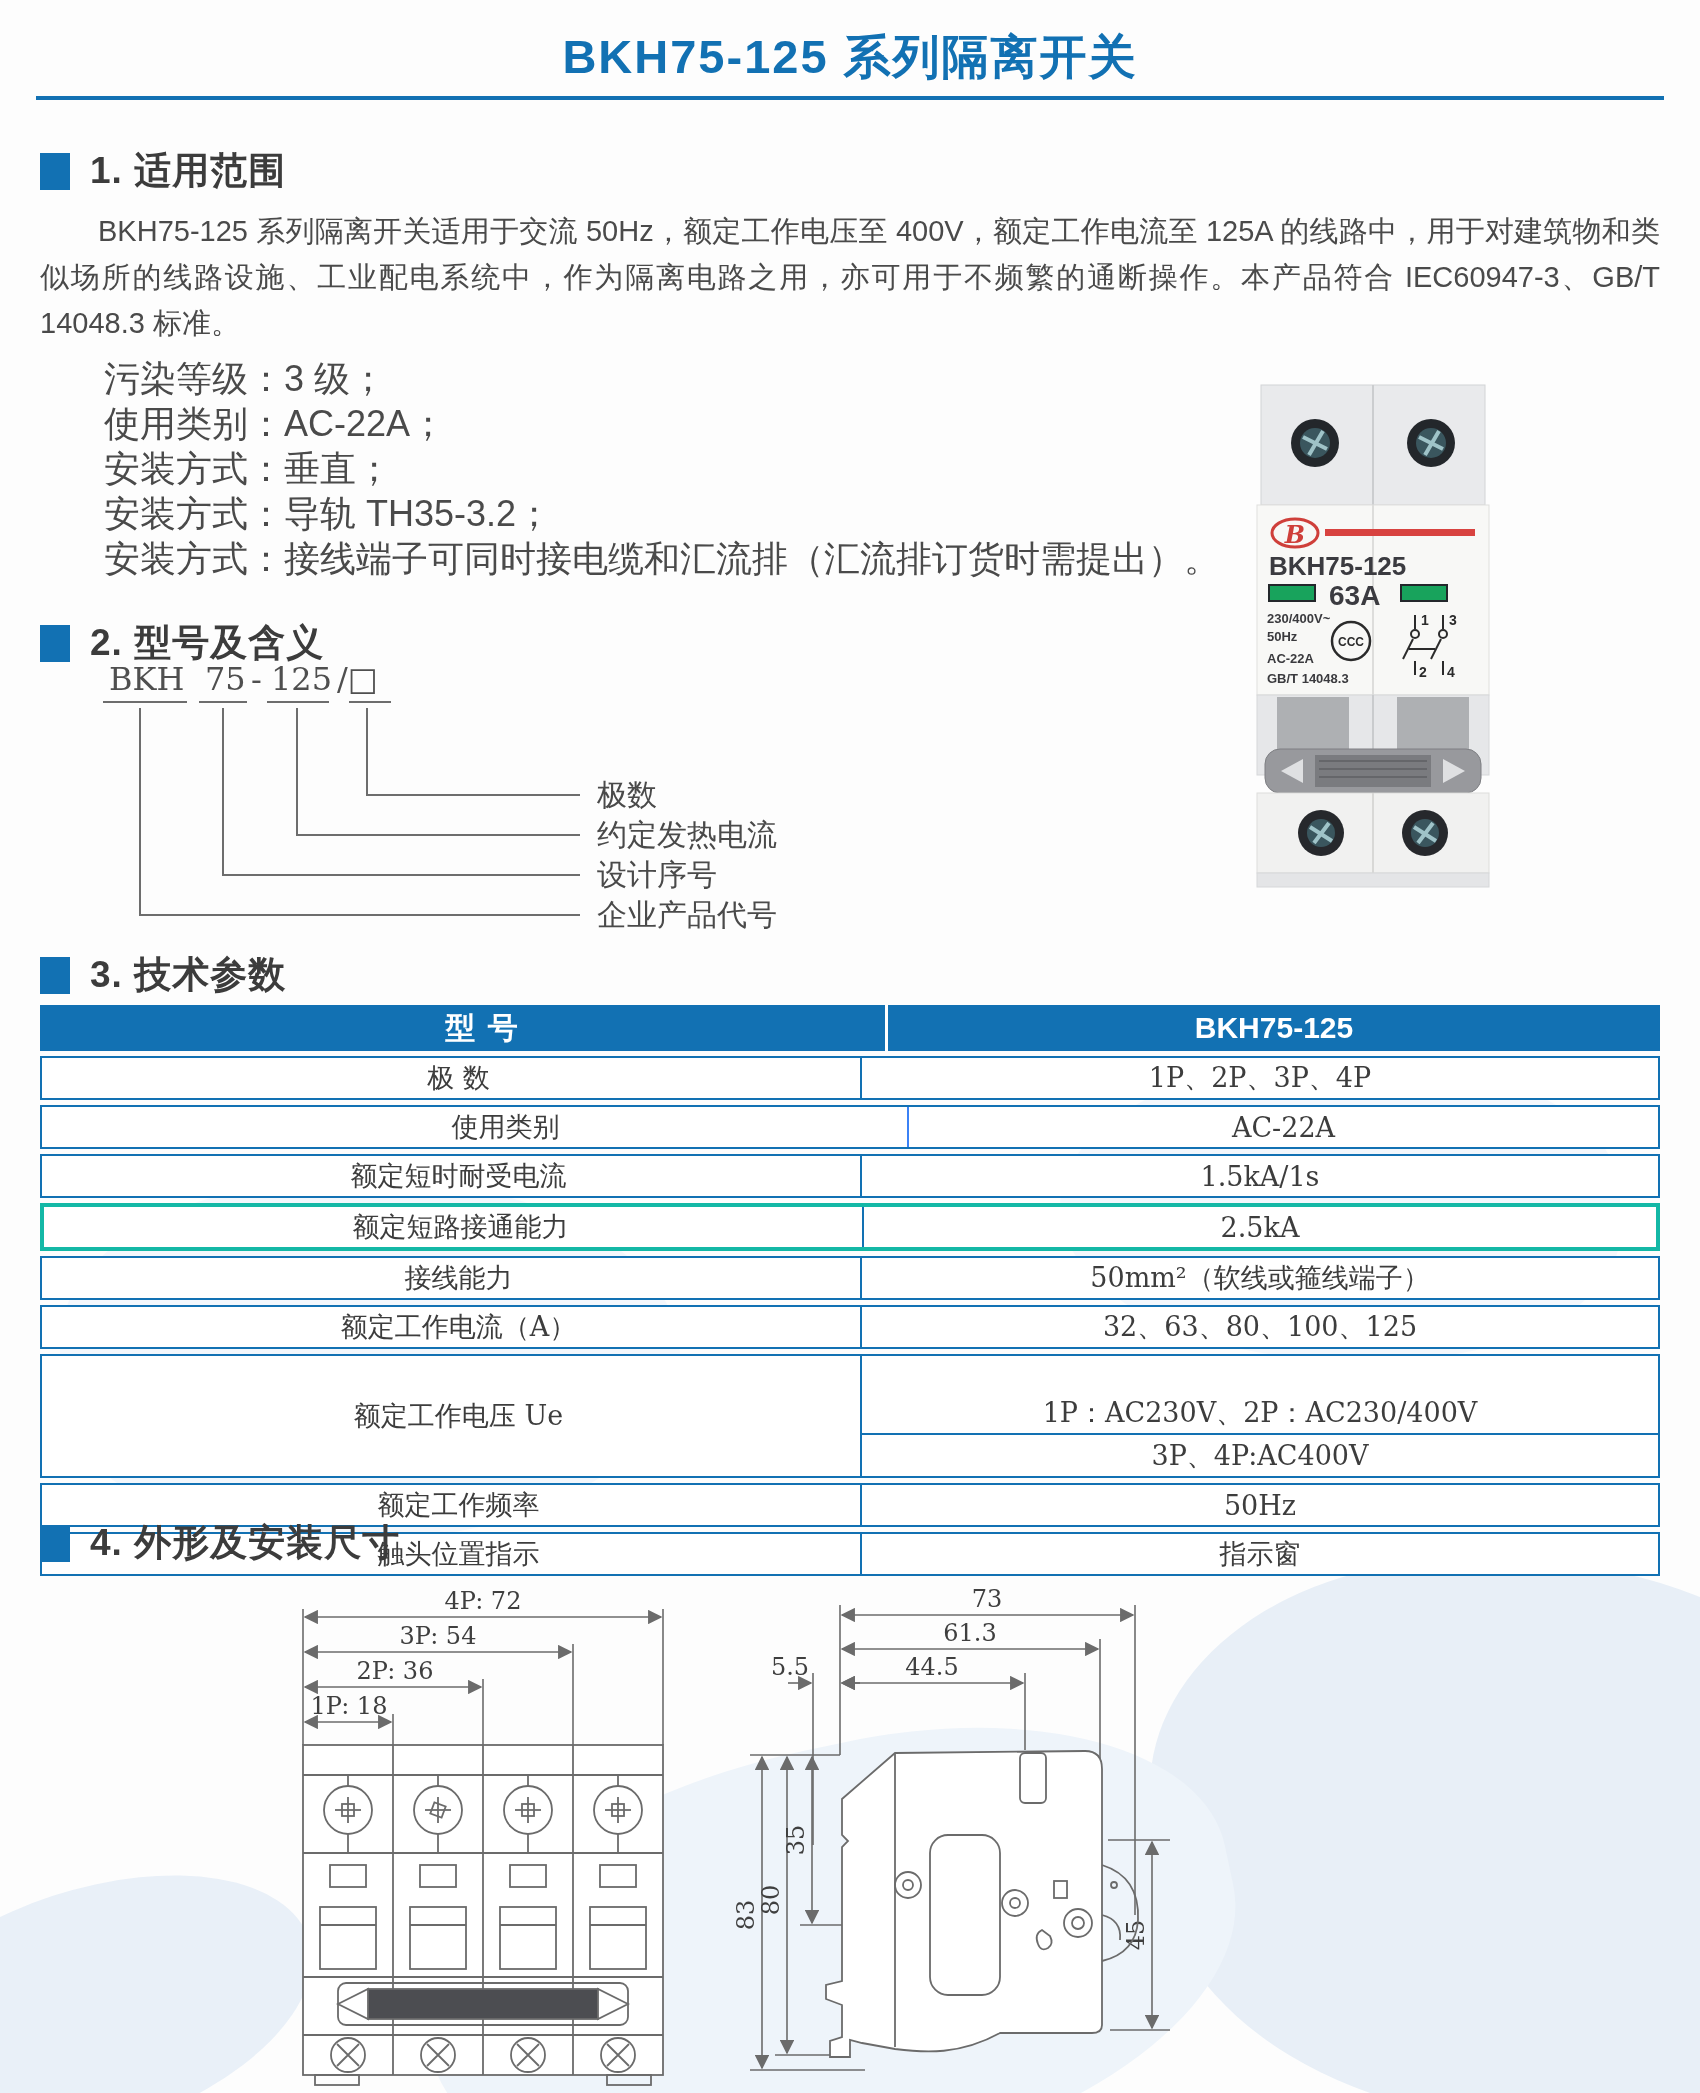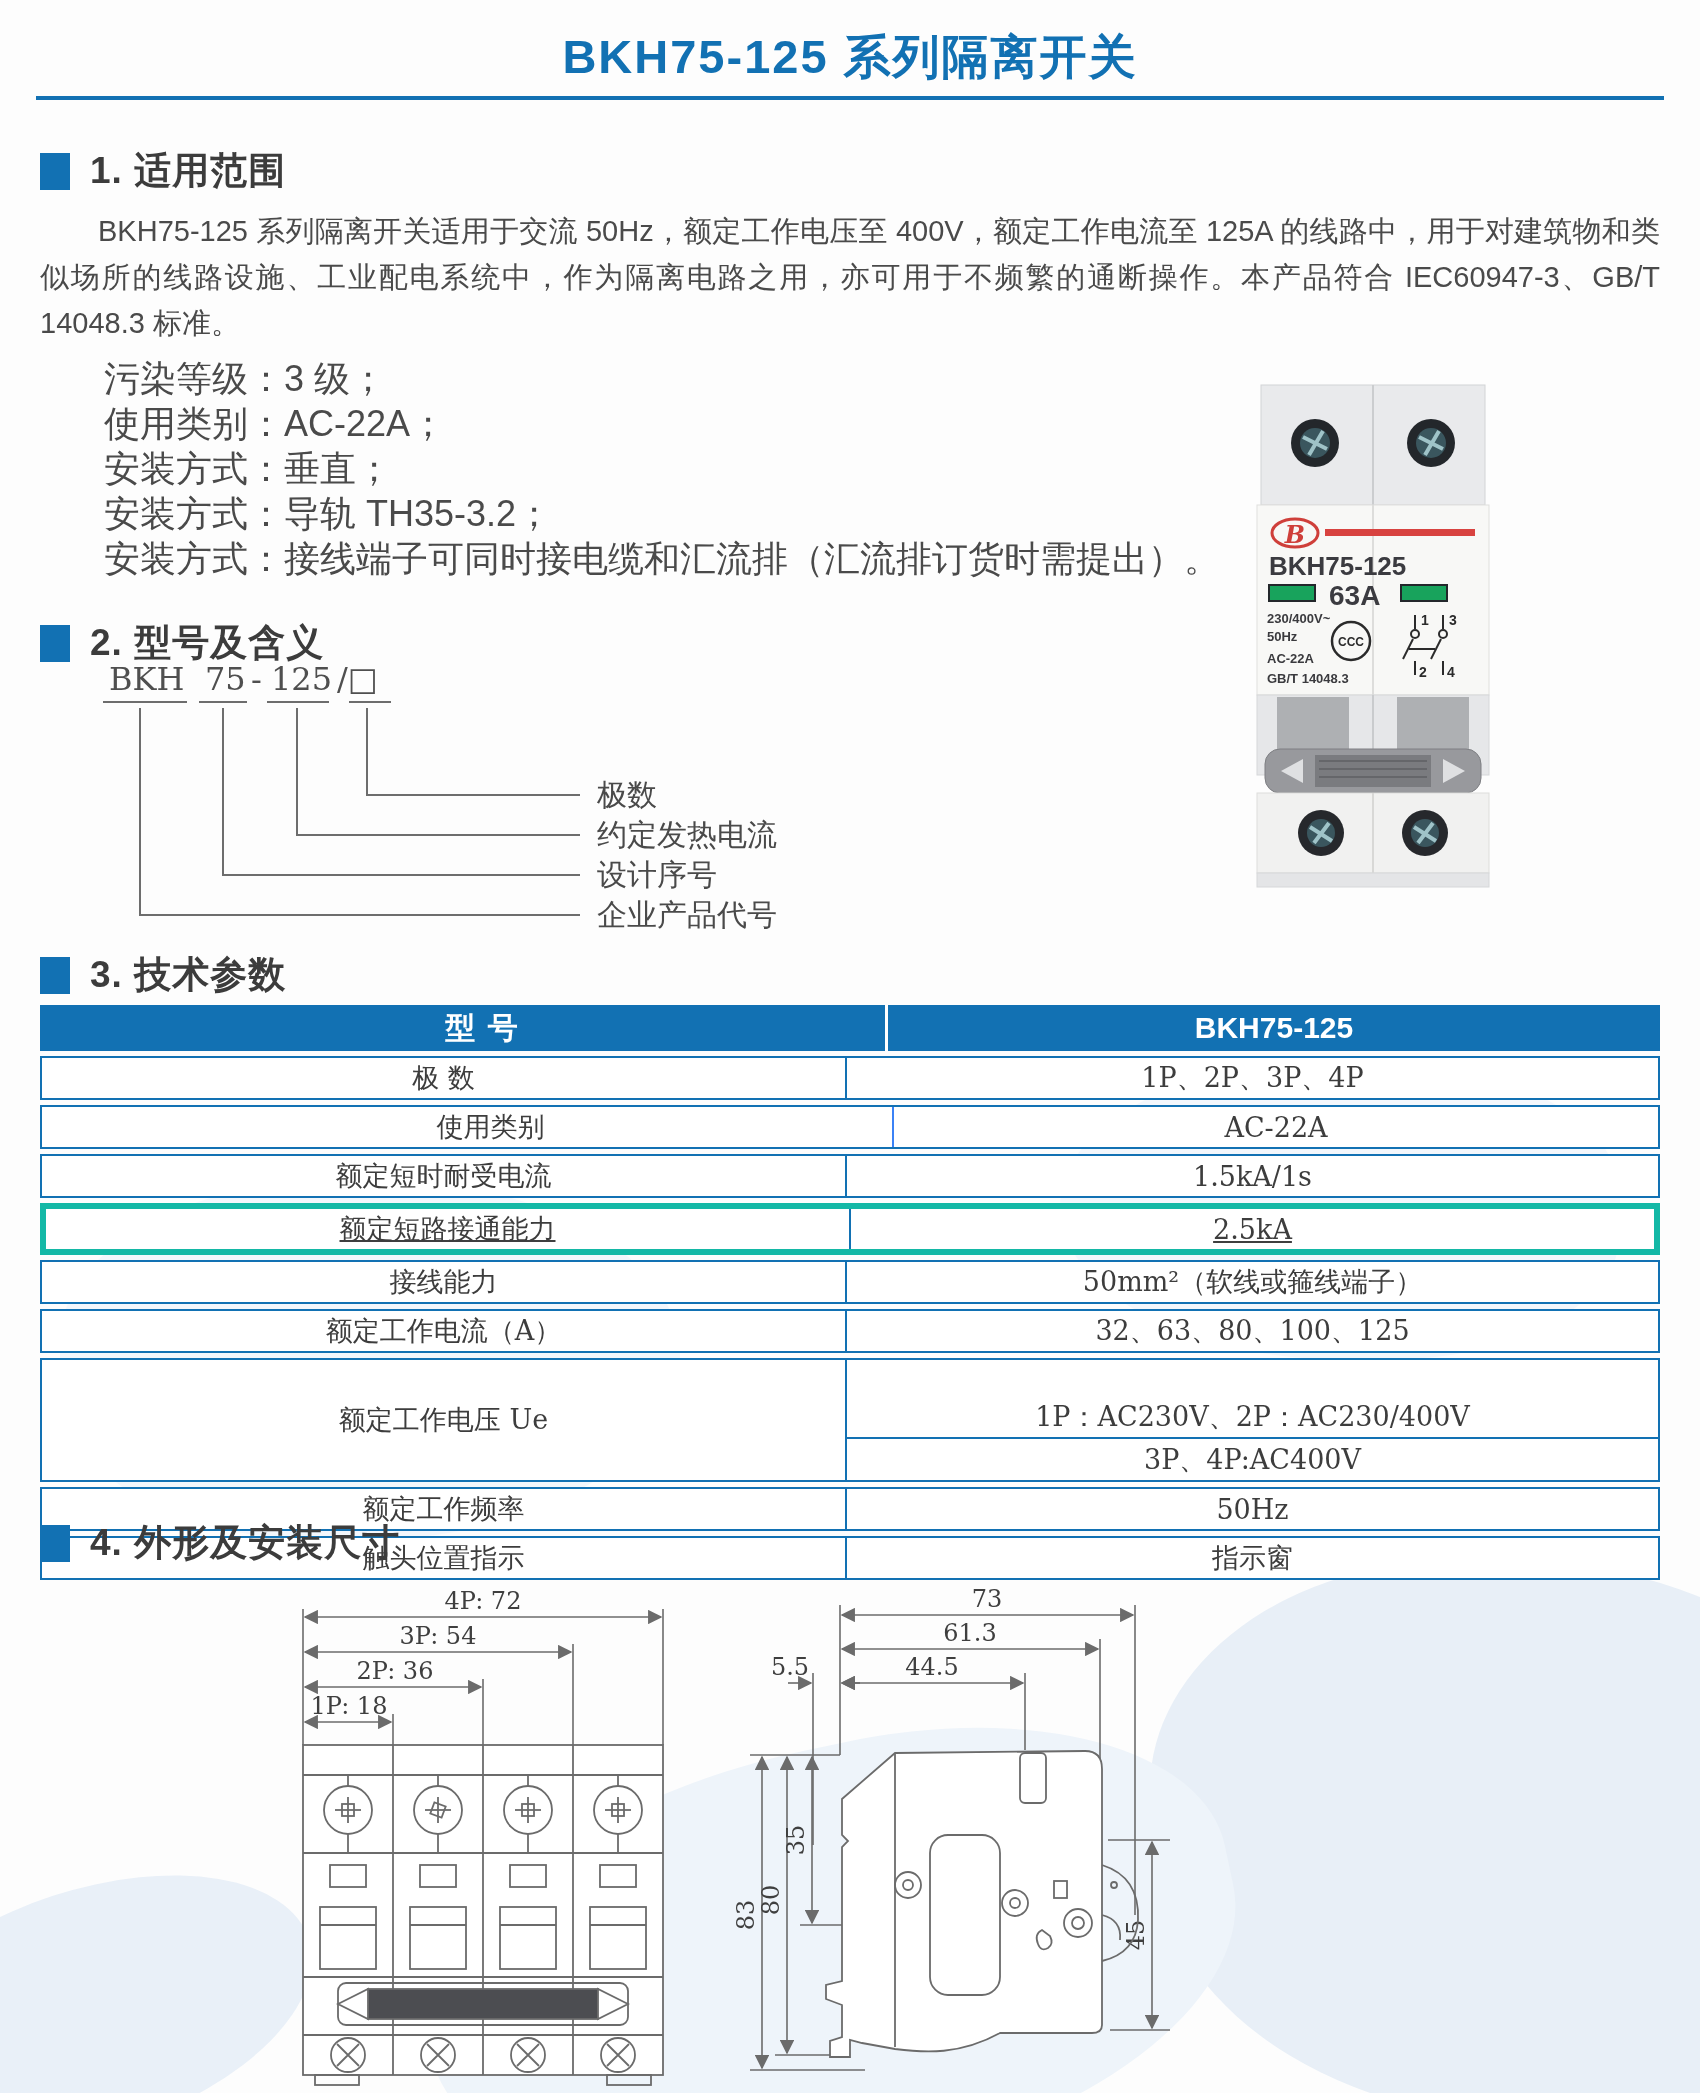--- a/index.html
+++ b/index.html
@@ -17,21 +17,21 @@
   .para{left:40px;top:208px;width:1620px;font-size:29px;line-height:46px;color:#4a4a4a;
         text-indent:2em;text-align:justify;}
   .bullets{left:104px;top:356px;}
   .b{font-size:36px;color:#4a4a4a;line-height:45px;height:45px;}
   
   .tbl{left:40px;top:1005px;width:1620px;}
   .thead{display:flex;height:46px;margin-bottom:5px;}
   .th-l{width:805px;border-right:3px solid #ffffff;display:flex;align-items:center;justify-content:center;
         color:#fff;font-size:30px;font-weight:bold;letter-spacing:2px;padding-left:40px;}
   .th-r{flex:1;display:flex;align-items:center;justify-content:center;color:#fff;font-size:30px;font-weight:bold;}
-  .trow{display:flex;background:#ffffff;margin-bottom:5px;min-height:40px;}
+  .trow{display:flex;background:#ffffff;margin-bottom:5px;min-height:40px;padding-left:15px;}
   .lc{width:803px;display:flex;align-items:center;justify-content:center;
       font-family:"DejaVu Serif","Liberation Serif",serif;font-size:27px;color:#3d3d3d;}
   .rc{flex:1;display:flex;align-items:center;justify-content:center;
       font-family:"DejaVu Serif","Liberation Serif",serif;font-size:27px;color:#3d3d3d;}
   .rc-stack{flex:1;display:flex;flex-direction:column;}
   .rc-half{flex:1;display:flex;align-items:center;justify-content:center;
       font-family:"DejaVu Serif","Liberation Serif",serif;font-size:27px;color:#3d3d3d;min-height:41px;}
   svg text{font-family:"DejaVu Serif","Liberation Serif",serif;}
   svg .sans{font-family:"Liberation Sans",sans-serif;}
 </style>
@@ -174,21 +174,21 @@
       <div class="rc">1P、2P、3P、4P</div>
     </div>
     <div class="trow" style="border:2px solid #1271b3;">
       <div class="lc" style="border-right:2px solid #3b82f6;margin-left:47px;">使用类别</div>
       <div class="rc">AC-22A</div>
     </div>
     <div class="trow" style="border:2px solid #1271b3;">
       <div class="lc" style="border-right:2px solid #1271b3;">额定短时耐受电流</div>
       <div class="rc">1.5kA/1s</div>
     </div>
-    <div class="trow" style="border:6px solid #14b8a6;text-decoration:underline;">
+    <div class="trow" style="border:4px solid #14b8a6;">
       <div class="lc" style="border-right:2px solid #1271b3;">额定短路接通能力</div>
       <div class="rc">2.5kA</div>
     </div>
     <div class="trow" style="border:2px solid #1271b3;">
       <div class="lc" style="border-right:2px solid #1271b3;">接线能力</div>
       <div class="rc">50mm²（软线或箍线端子）</div>
     </div>
     <div class="trow" style="border:2px solid #1271b3;">
       <div class="lc" style="border-right:2px solid #1271b3;">额定工作电流（A）</div>
       <div class="rc">32、63、80、100、125</div>

